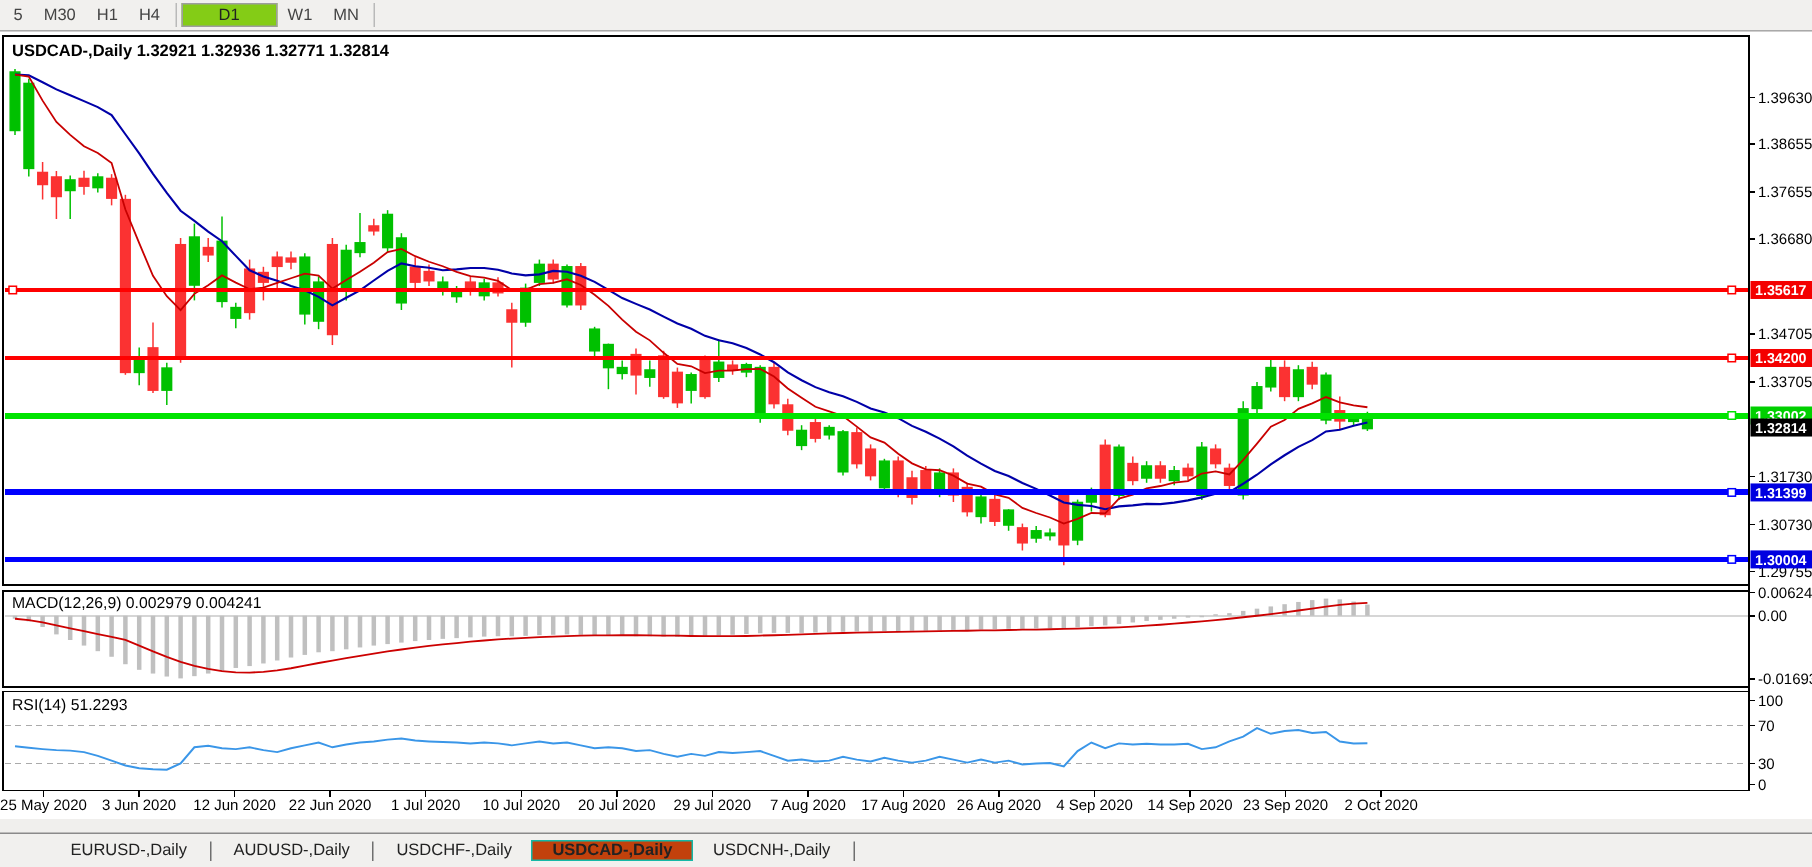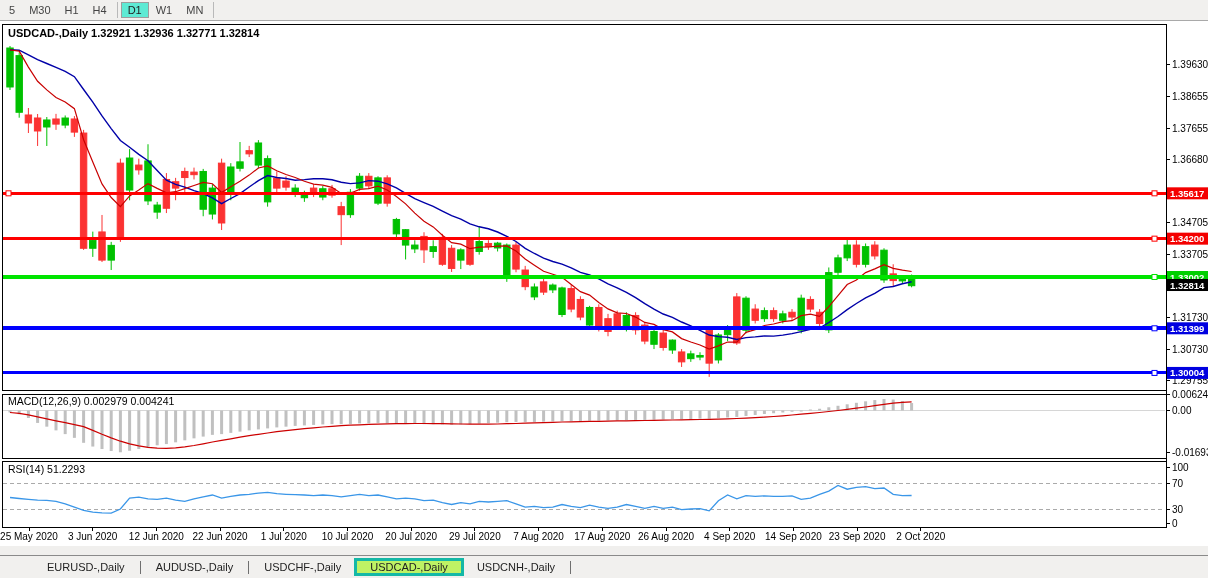--- a/index.html
+++ b/index.html
@@ -9,31 +9,31 @@
     -webkit-font-smoothing:antialiased;
   }
   
   .toolbar{
     position:absolute;top:0;left:0;right:0;height:20px;
     background:#f1f0ee;border-bottom:1px solid #a9a9a9;
     display:flex;align-items:center;font-size:11px;color:#333;
     padding-left:2px;z-index:5;
   }
   .tf-btn{padding:2px 7px;cursor:default;color:#444;}
-  .tf-btn.active{background:#5eead4;border:1px solid #9d9d9d;padding:1px 6px;color:#222;}
+  .tf-btn.active{background:#84cc16;border:1px solid #9d9d9d;padding:1px 24px;color:#222;}
   .tb-sep{width:1px;height:16px;background:#b9b9b9;margin:0 3px;}
   
   .tabbar{
     position:absolute;left:0;right:0;bottom:0;height:22px;
     background:#f1f0ee;border-top:1px solid #8a8a8a;
     display:flex;align-items:center;font-size:11px;color:#222;
     padding-left:34px;z-index:5;
   }
   .tab{display:flex;align-items:center;padding:0 13px;cursor:default;white-space:nowrap;}
-  .tab.active{background:#bef264;border:3px solid #14b8a6;font-weight:normal;margin-top:0px;}
+  .tab.active{background:#c2410c;border:1px solid #14b8a6;font-weight:bold;margin-top:0px;}
   .tab-sep{width:1px;height:13px;background:#6f6f6f;align-self:center;margin:0 2px;}
   
   #cv{position:absolute;top:0;left:0;z-index:1;}
   text{font-family:"Liberation Sans",sans-serif;}
 </style>
 </head>
 <body>
 
 <div class="toolbar" id="toolbar">
     <div class="tf-btn">5</div>

